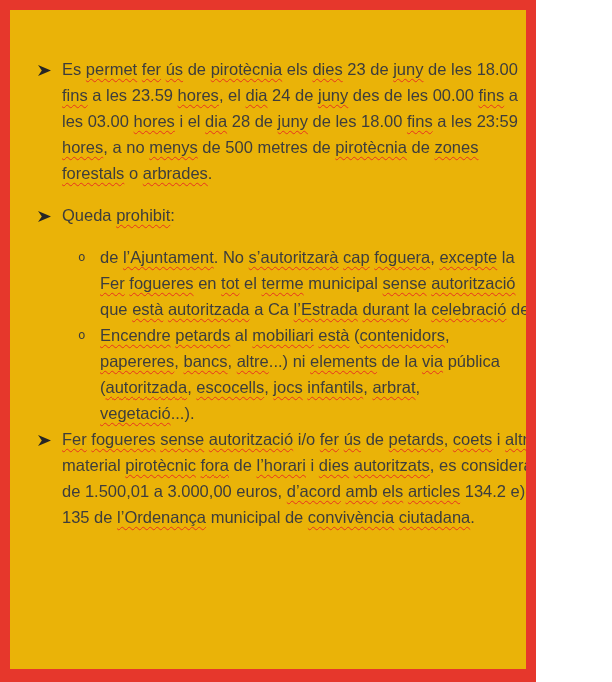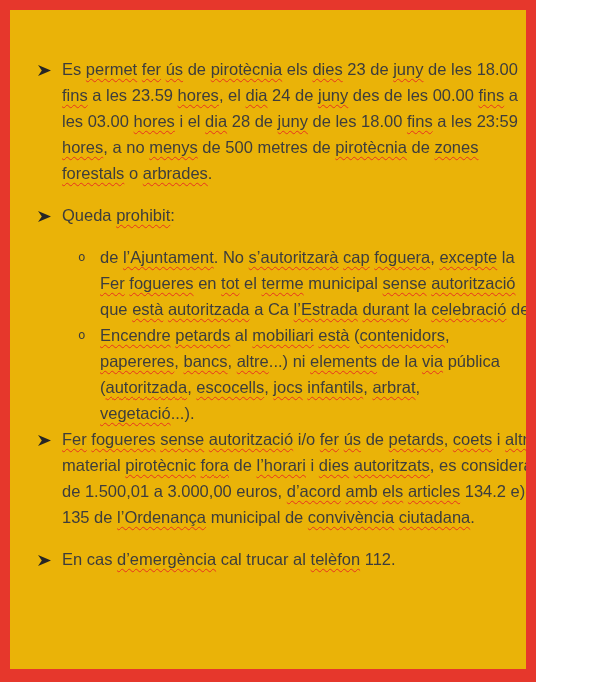--- a/index.html
+++ b/index.html
@@ -112,22 +112,14 @@
         <span class="marker"><svg width="13" height="11" viewBox="0 0 13 11">
             <polygon points="0,0 13,5.5 0,11 3.8,5.5"></polygon>
           </svg></span>
         <div class="text">
           <div class="line"><span class="sq">Fer</span> <span class="sq">fogueres</span> <span class="sq">sense</span> <span class="sq">autorització</span> i/o <span class="sq">fer</span> <span class="sq">ús</span> de <span class="sq">petards</span>, <span class="sq">coets</span> i <span class="sq">altre</span></div>
           <div class="line">material <span class="sq">pirotècnic</span> <span class="sq">fora</span> de <span class="sq">l’horari</span> i <span class="sq">dies</span> <span class="sq">autoritzats</span>, es considera</div>
           <div class="line">de 1.500,01 a 3.000,00 euros, <span class="sq">d’acord</span> <span class="sq">amb</span> <span class="sq">els</span> <span class="sq">articles</span> 134.2 e) i</div>
           <div class="line">135 de <span class="sq">l’Ordenança</span> municipal de <span class="sq">convivència</span> <span class="sq">ciutadana</span>.</div>
         </div>
       </div>
-      <div class="item arrow">
-        <span class="marker"><svg width="13" height="11" viewBox="0 0 13 11">
-            <polygon points="0,0 13,5.5 0,11 3.8,5.5"></polygon>
-          </svg></span>
-        <div class="text">
-          <div class="line">En cas <span class="sq">d’emergència</span> cal trucar al <span class="sq">telèfon</span> 112.</div>
-        </div>
-      </div>
     </div>
 </div>
 
 </body></html>

